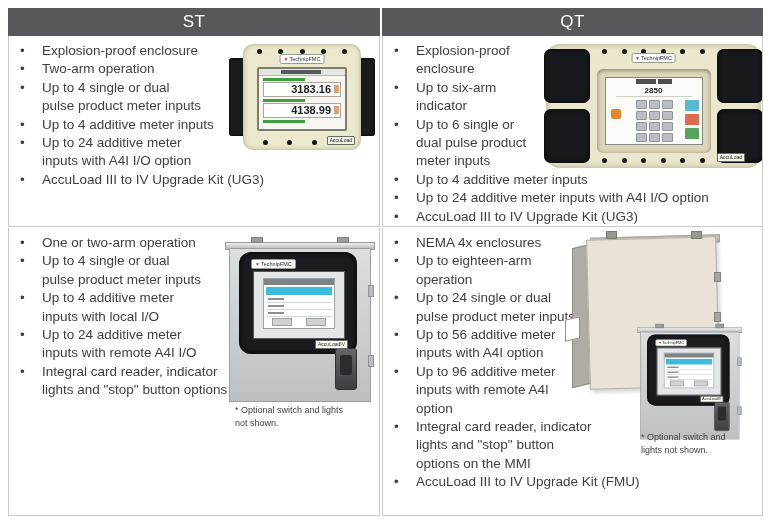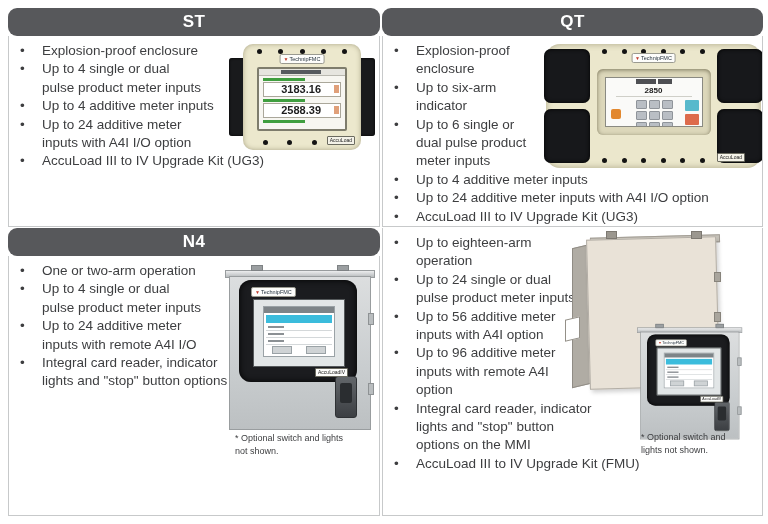--- a/index.html
+++ b/index.html
@@ -2,22 +2,22 @@
 <html><head>
 <meta charset="utf-8">
 <style>
   html,body{margin:0;padding:0;background:#ffffff;}
   body{width:768px;height:524px;font-family:"Liberation Sans", sans-serif;position:relative;overflow:hidden;}
   .page{position:absolute;inset:0;background:#fff;}
   .grid{position:absolute;left:8px;top:8px;width:755px;height:508px;
         display:grid;grid-template-columns:372px 381px;grid-template-rows:219px 288px;
         column-gap:2px;row-gap:1px;}
   .cell{display:flex;flex-direction:column;min-width:0;}
-  .cell-header{height:28px;background:#57585b;color:#fff;font-weight:bold;font-size:17px;
-               letter-spacing:.5px;display:flex;align-items:center;justify-content:center;flex:0 0 28px;border-radius:9px;}
+  .cell-header{height:28px;background:#57585b;color:#fff;font-weight:normal;font-size:17px;
+               letter-spacing:.5px;display:flex;align-items:center;justify-content:center;flex:0 0 28px;}
   .cell-body{flex:1;border:1px solid #c7c9ca;border-top:none;position:relative;background:#fff;overflow:hidden;}
   ul.bullets{list-style:none;margin:6px 0 0;padding:0 0 0 9px;}
   ul.bullets li{position:relative;padding-left:24px;font-size:13.5px;line-height:18.4px;color:#3d3e40;}
   ul.bullets li::before{content:"\2022";position:absolute;left:2px;top:0;color:#3d3e40;}
   .li-text{white-space:pre-line;}
   .caption{position:absolute;font-size:9px;line-height:13px;color:#3d3e40;white-space:pre-line;}
 
   
   .logo-pill{position:absolute;background:#fdfdfb;border:1px solid #9a9a90;border-radius:2px;
              font-size:5.5px;line-height:8px;padding:0 3px;color:#25323e;white-space:nowrap;z-index:5;}
@@ -35,34 +35,34 @@
                 box-shadow:inset 0 0 5px rgba(90,85,50,.45);}
   .dev-st .bolt-row.t{top:5px;left:28px;right:28px;}
   .dev-st .bolt-row.b{bottom:5px;left:34px;right:34px;}
   .dev-st .logo-pill{top:10px;left:50%;transform:translateX(-50%);}
   .dev-st .screen{position:absolute;top:23px;left:50%;transform:translateX(-50%);width:86px;height:60px;
                   background:#f7f6f1;border:2px solid #7e7c6c;border-radius:2px;overflow:hidden;}
   .dev-st .scr-top{height:6px;background:#e6e5df;border-bottom:1px solid #b9b8b0;position:relative;}
   .dev-st .scr-top .seg{position:absolute;left:26%;width:46%;top:1px;bottom:1px;background:#565a5e;}
   .dev-st .gbar{height:3px;background:#3f9e3f;margin:2px 4px 1px 4px;width:42px;}
   .dev-st .rval{margin:0 4px;border:1px solid #aaa79a;background:#fff;font-size:11px;font-weight:bold;
-                color:#1d1d1d;text-align:right;line-height:13px;padding-right:19px;position:relative;}
+                color:#1d1d1d;text-align:right;line-height:13px;padding-right:9px;position:relative;}
   .dev-st .rval::after{content:"";position:absolute;right:1px;top:2px;width:5px;height:8px;background:#e0a07a;}
 
   
   .dev-qt{position:absolute;top:8px;right:1px;width:215px;height:124px;}
   .dev-qt .body{position:absolute;inset:0;background:#ebe7cc;border-radius:14px;
                 box-shadow:inset 0 0 6px rgba(90,85,50,.45);}
   .dev-qt .pod{position:absolute;width:46px;height:54px;background:#17181b;border-radius:7px;box-shadow:inset 0 0 4px #000;}
   .dev-qt .pod.tl{left:-2px;top:5px}.dev-qt .pod.bl{left:-2px;bottom:5px}
   .dev-qt .pod.tr{right:-2px;top:5px}.dev-qt .pod.br{right:-2px;bottom:5px}
   .dev-qt .bolt-row.t{top:5px;left:56px;right:56px;}
   .dev-qt .bolt-row.b{bottom:5px;left:56px;right:56px;}
   .dev-qt .logo-pill{top:9px;left:50%;transform:translateX(-50%);}
-  .dev-qt .screenwrap{position:absolute;top:25px;left:50%;transform:translateX(-50%);width:114px;height:66px;
+  .dev-qt .screenwrap{position:absolute;top:25px;left:50%;transform:translateX(-50%);width:114px;height:84px;
                       background:#dcd7ba;border-radius:6px;box-shadow:inset 0 1px 4px rgba(60,55,30,.6);}
   .dev-qt .screen{position:absolute;inset:8px;background:#fafaf8;border:1px solid #8a8a82;overflow:hidden;}
   .dev-qt .tabs{height:7px;display:flex;gap:2px;justify-content:center;margin-top:1px;}
   .dev-qt .tab{background:#4e4f53;height:5px;}
   .dev-qt .tab.w1{width:20px}.dev-qt .tab.w2{width:14px}
   .dev-qt .qval{font-size:8px;font-weight:bold;text-align:center;color:#222;line-height:10px;
                 border-bottom:1px solid #cfcfc8;margin:0 10px;}
   .dev-qt .kwrap{position:relative;height:44px;}
   .dev-qt .obtn{position:absolute;left:5px;top:12px;width:10px;height:10px;background:#e2882f;border-radius:2px;}
   .dev-qt .keys{position:absolute;left:30px;top:3px;display:grid;grid-template-columns:repeat(3,11px);gap:2px;}
@@ -120,20 +120,21 @@
 <div class="page">
   <div class="grid">
 
     <section class="cell">
       <div class="cell-header">
         <span>ST</span>
       </div>
       <div class="cell-body">
         <ul class="bullets">
           <li><span class="li-text">Explosion-proof enclosure</span></li>
+          <li><span class="li-text">Two-arm operation</span></li>
           <li><span class="li-text">Up to 4 single or dual
 pulse product meter inputs</span></li>
           <li><span class="li-text">Up to 4 additive meter inputs</span></li>
           <li><span class="li-text">Up to 24 additive meter
 inputs with A4I I/O option</span></li>
           <li><span class="li-text">AccuLoad III to IV Upgrade Kit (UG3)</span></li>
         </ul>
 
         <div class="dev-st">
           <div class="wing l"></div>
@@ -153,21 +154,21 @@
               <span class="bolt"></span>
           </div>
           <div class="logo-pill"><span class="logo-mark">▼</span><span>TechnipFMC</span></div>
           <div class="screen">
             <div class="scr-top">
                 <span class="seg"></span>
               </div>
             <div class="gbar"></div>
             <div class="rval">3183.16</div>
             <div class="gbar"></div>
-            <div class="rval">2588.39</div>
+            <div class="rval">4138.99</div>
             <div class="gbar"></div>
           </div>
           <div class="badge-pill" style="bottom:5px;right:20px;">AccuLoad</div>
         </div>
       </div>
     </section>
 
     <section class="cell">
       <div class="cell-header">
         <span>QT</span>
@@ -240,28 +241,27 @@
                 </div>
               </div>
             </div>
           </div>
           <div class="badge-pill" style="bottom:6px;right:16px;">AccuLoad</div>
         </div>
       </div>
     </section>
 
     <section class="cell">
-      <div class="cell-header">
-        <span>N4</span>
-      </div>
       <div class="cell-body">
         <ul class="bullets">
           <li><span class="li-text">One or two-arm operation</span></li>
           <li><span class="li-text">Up to 4 single or dual
 pulse product meter inputs</span></li>
+          <li><span class="li-text">Up to 4 additive meter
+inputs with local I/O</span></li>
           <li><span class="li-text">Up to 24 additive meter
 inputs with remote A4I I/O</span></li>
           <li><span class="li-text">Integral card reader, indicator
 lights and "stop" button options</span></li>
         </ul>
 
         <div class="dev-n4 pos-n4">
           <div class="bracket"></div>
           <div class="lug l"></div>
           <div class="lug r"></div>
@@ -289,20 +289,21 @@
         </div>
 
         <div class="caption" style="left:226px;top:176px;">* Optional switch and lights
 not shown.</div>
       </div>
     </section>
 
     <section class="cell">
       <div class="cell-body">
         <ul class="bullets">
+          <li><span class="li-text">NEMA 4x enclosures</span></li>
           <li><span class="li-text">Up to eighteen-arm
 operation</span></li>
           <li><span class="li-text">Up to 24 single or dual
 pulse product meter inputs</span></li>
           <li><span class="li-text">Up to 56 additive meter
 inputs with A4I option</span></li>
           <li><span class="li-text">Up to 96 additive meter
 inputs with remote A4I
 option</span></li>
           <li><span class="li-text">Integral card reader, indicator

